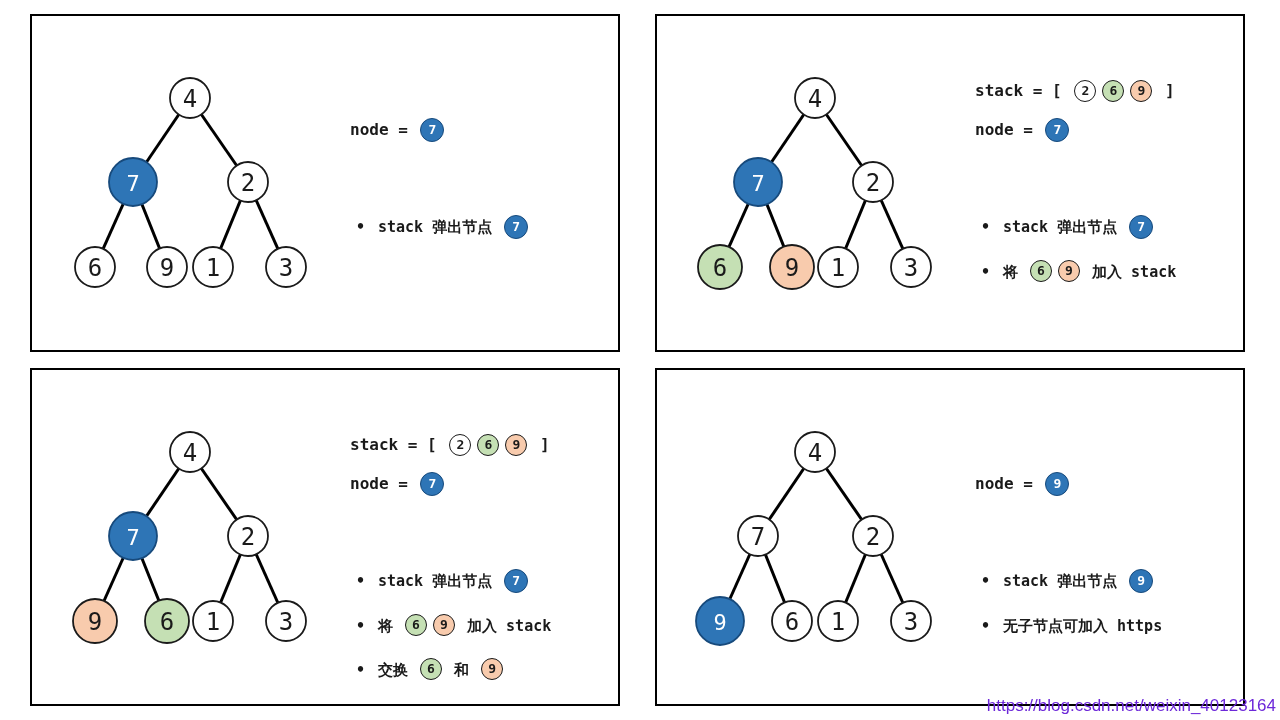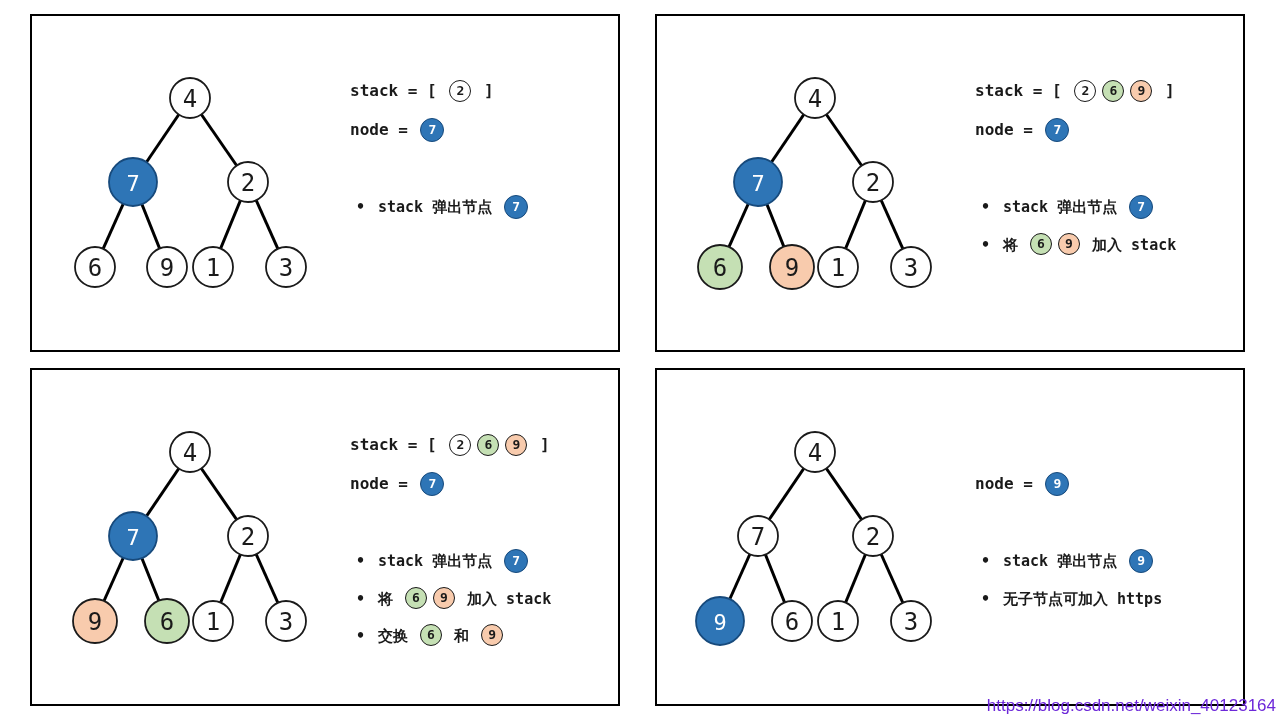--- a/index.html
+++ b/index.html
@@ -32,20 +32,21 @@
                font-size: 16px; font-weight: 700; color: #1a1a1a; white-space: nowrap; }
 
   ul.bullets { position: absolute; left: 0; top: 179px; list-style: none; width: 262px; }
   ul.bullets li {
     position: relative;
     padding-left: 28px;
     min-height: 24px; line-height: 24px;
     margin-bottom: 13px;
     font-size: 15px; font-weight: 700; color: #1a1a1a;
     white-space: nowrap;
+    margin-top: 20px;
   }
   ul.bullets li::before {
     content: "\2022";
     position: absolute; left: 6px; top: 0;
     font-size: 15px; color: #1a1a1a;
   }
 
   .chip {
     display: inline-block;
     width: 22px; height: 22px;
@@ -110,21 +111,20 @@
         <g>
           <circle cx="181" cy="251" r="20" fill="#ffffff" stroke="#1a1a1a" stroke-width="1.8"></circle>
           <text x="181" y="252" text-anchor="middle" dominant-baseline="central" font-family="&quot;DejaVu Sans Mono&quot;, monospace" font-size="24" fill="#1a1a1a">1</text>
         </g>
         <g>
           <circle cx="254" cy="251" r="20" fill="#ffffff" stroke="#1a1a1a" stroke-width="1.8"></circle>
           <text x="254" y="252" text-anchor="middle" dominant-baseline="central" font-family="&quot;DejaVu Sans Mono&quot;, monospace" font-size="24" fill="#1a1a1a">3</text>
         </g>
       </svg>
     <div class="info">
-      <div class="stack-row"><span class="mono">stack = [ </span><span class="chip white">2</span><span class="mono"> ]</span></div>
       <div class="node-row"><span class="mono">node = </span><span class="chip blue">7</span></div>
       <ul class="bullets">
           <li><span class="mono">stack 弹出节点 </span><span class="chip blue">7</span></li>
         </ul>
     </div>
   </div>
 
   <div class="panel p2">
     <svg class="tree" width="586" height="334">
         <line x1="158" y1="82" x2="101" y2="166" stroke="#000000" stroke-width="3"></line>

